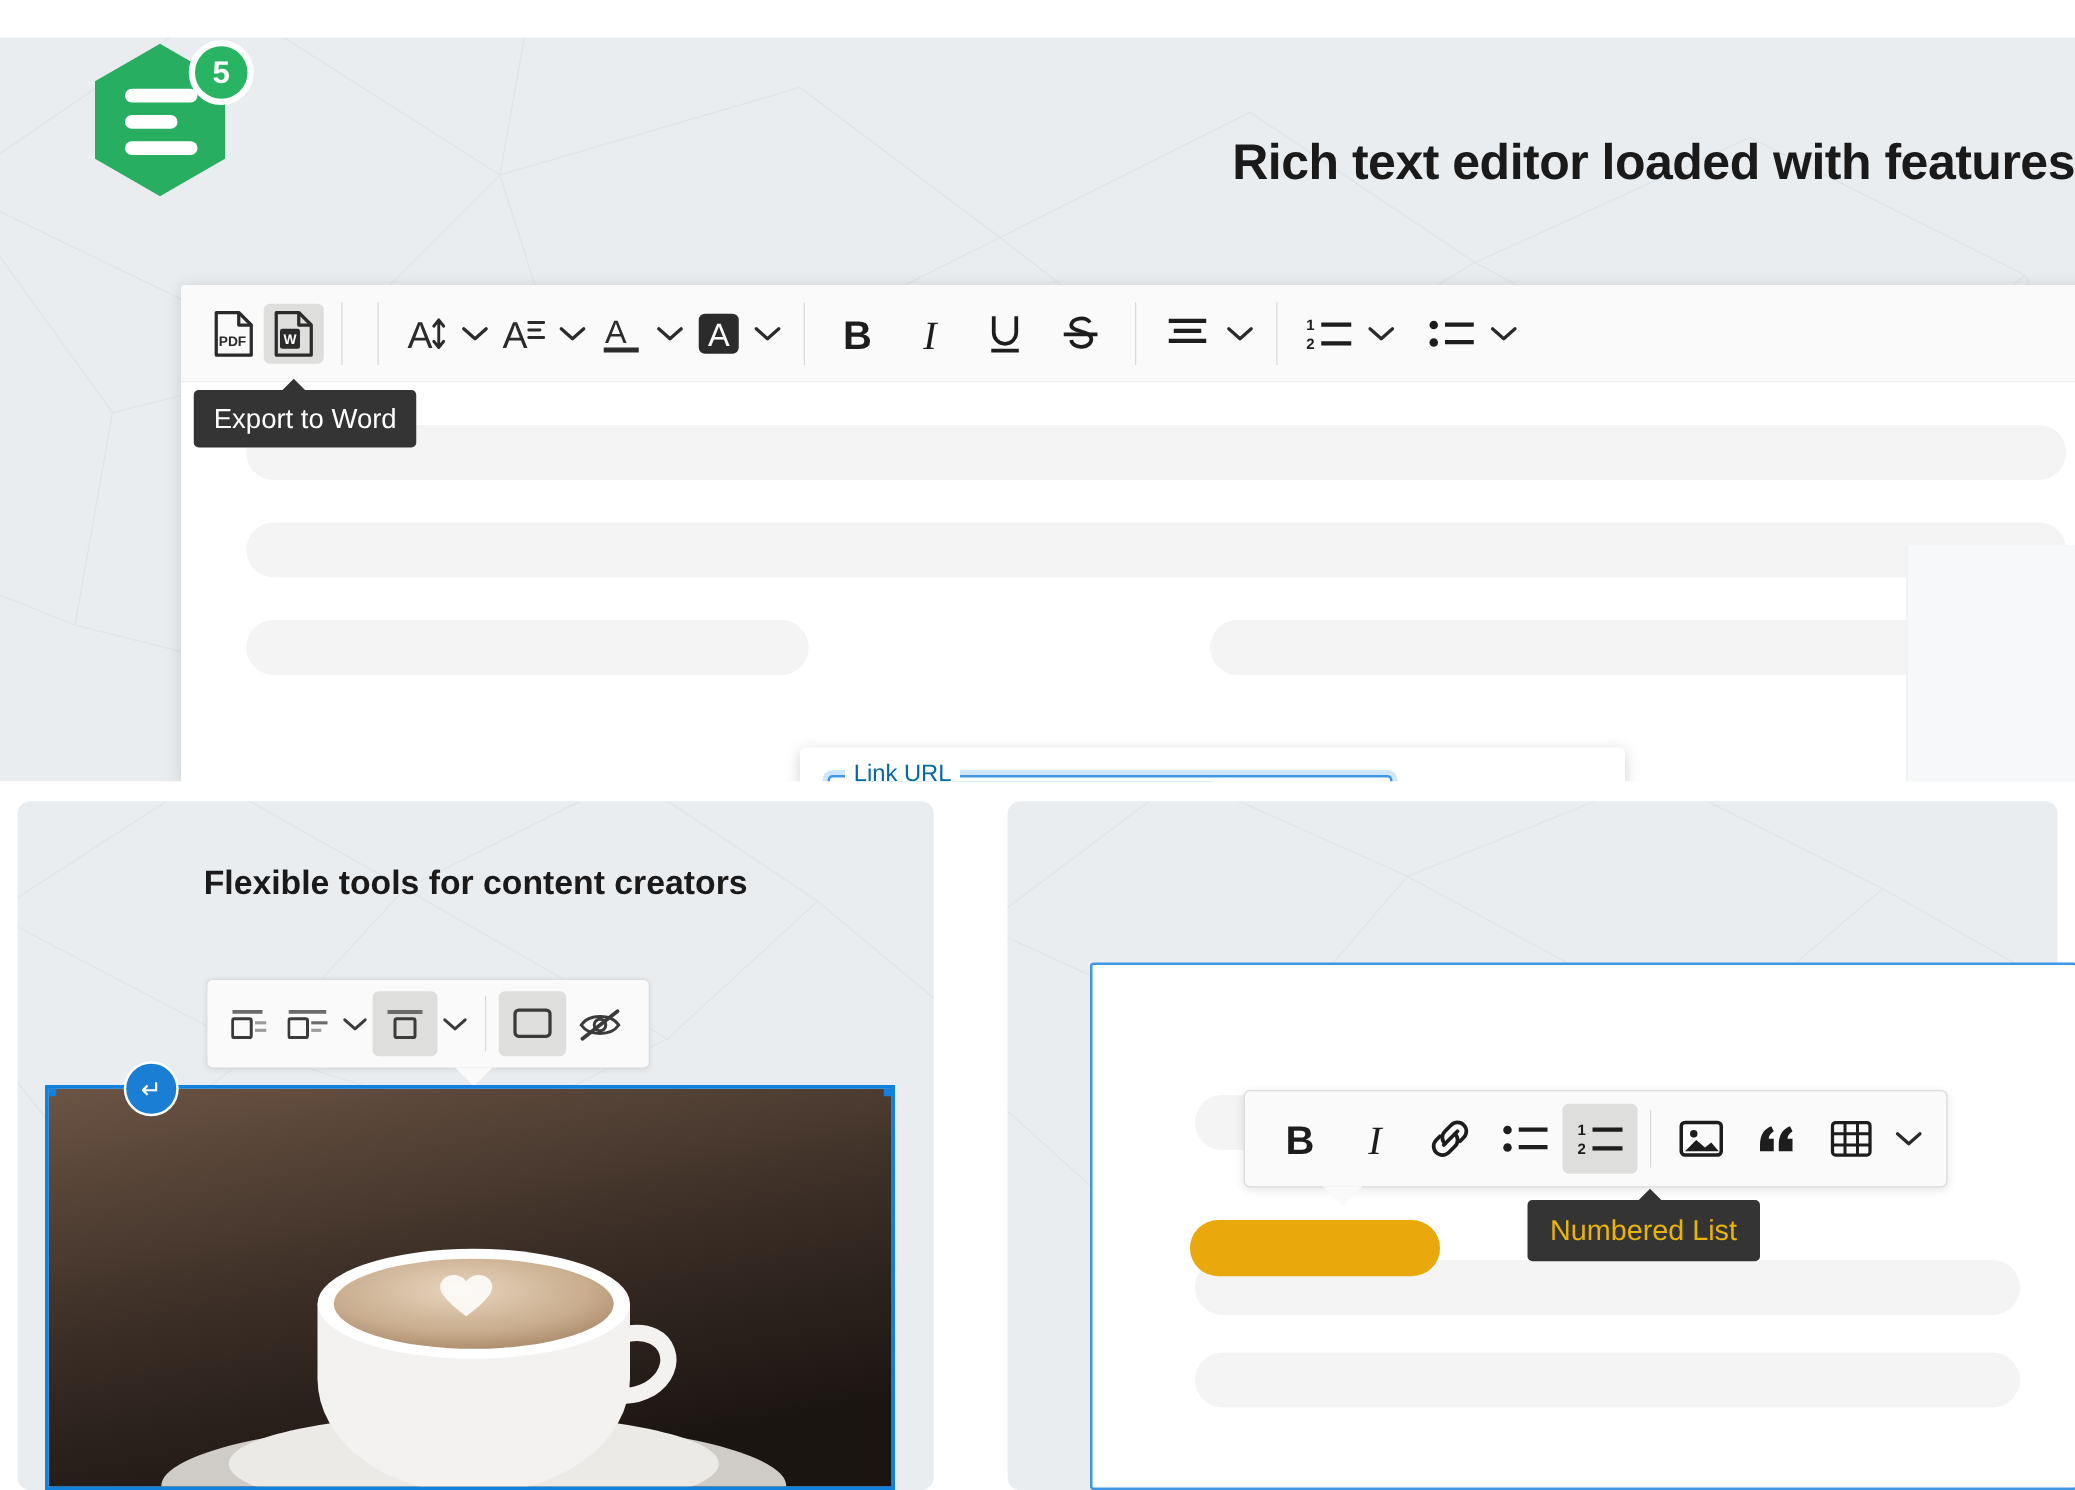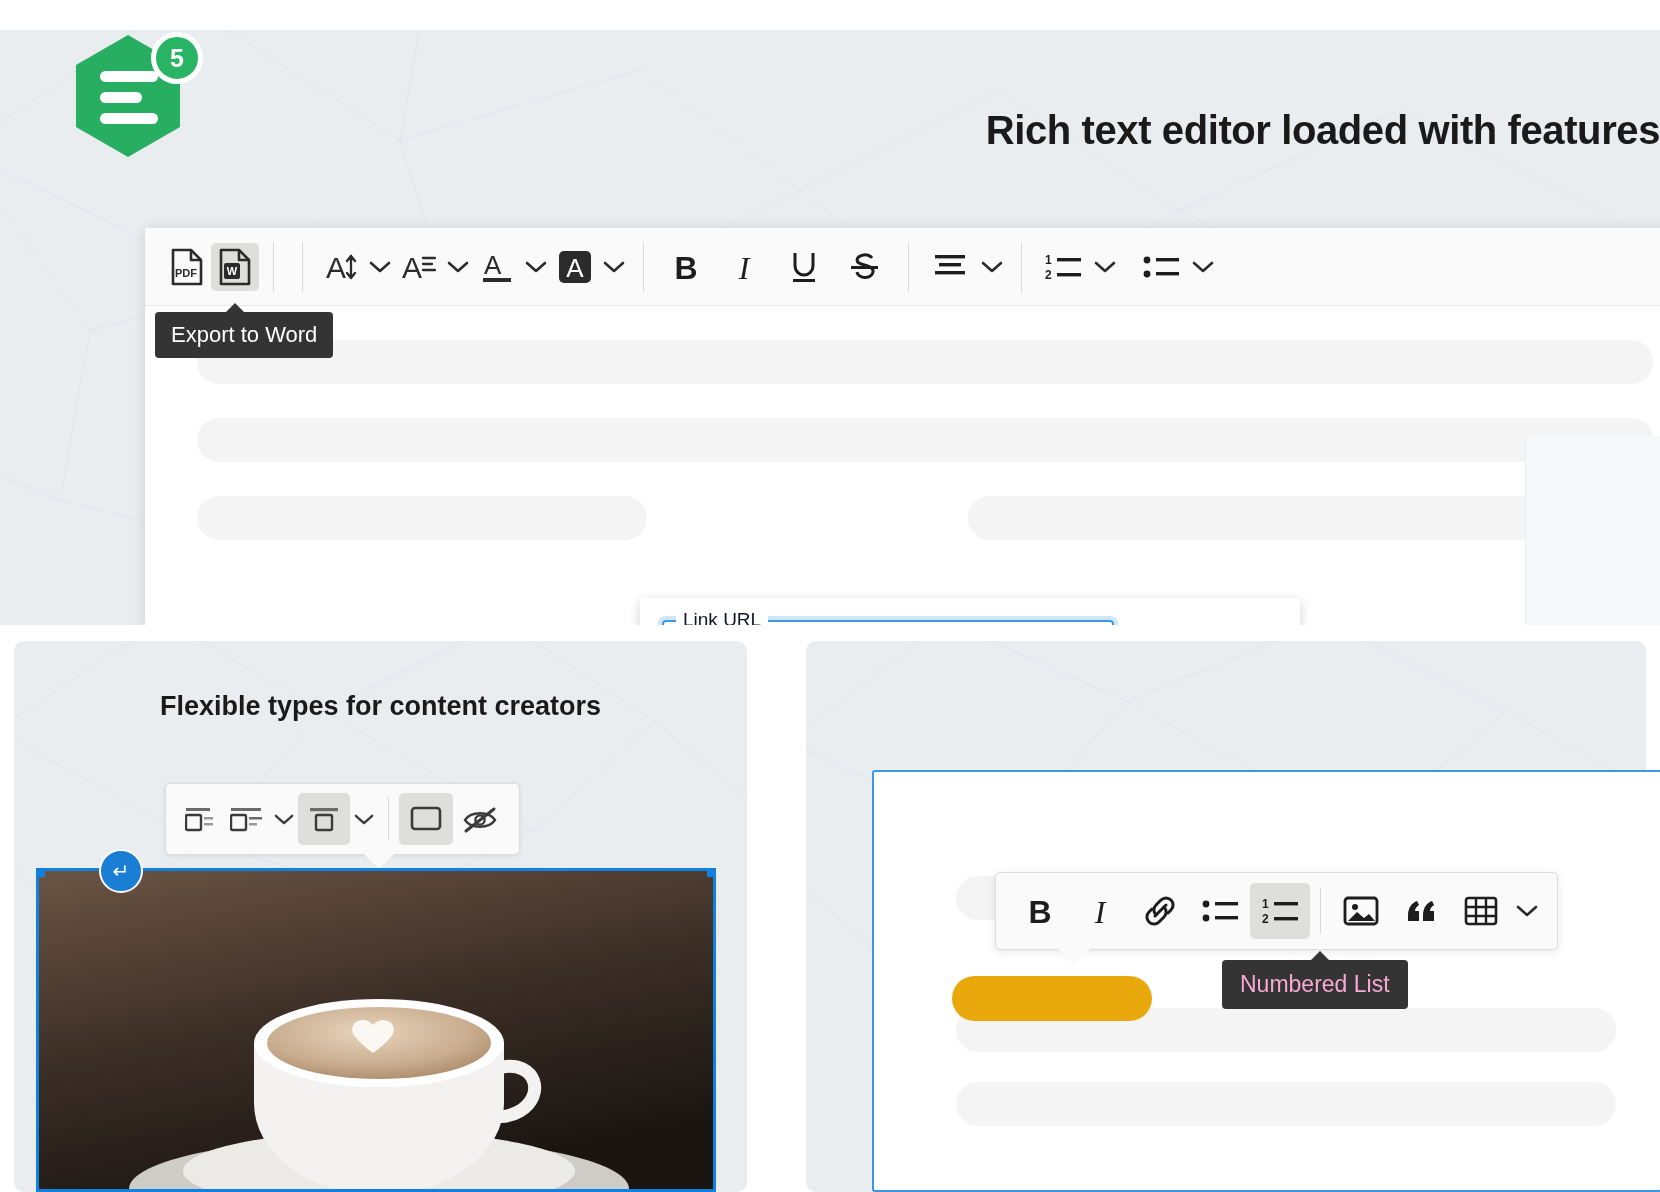--- a/index.html
+++ b/index.html
@@ -95,21 +95,21 @@
   }
   .field {
     position: relative; width: 470px; height: 60px;
     border: 2px solid #3f97e3; border-radius: 4px;
     box-shadow: 0 0 0 4px rgba(63,151,227,.25);
     display: flex; align-items: center; padding: 0 14px;
   }
   .field-legend {
     position:absolute; left: 12px; top: -13px;
     background: #fff; padding: 0 7px;
-    font-size: 19px; color: #0f172a;
+    font-size: 19px; color: #0369a1;
   }
   .check-btn { width: 56px; height: 56px; margin-left: 34px; display:flex; align-items:center; justify-content:center; }
   .x-btn { width: 56px; height: 56px; margin-left: 22px; display:flex; align-items:center; justify-content:center; }
 
   .cta-pill {
     position: absolute; left: 540px; top: 302px;
     width: 285px; height: 44px; border-radius: 26px;
     background: #2ba39b;
   }
   .right-pane {
@@ -173,21 +173,21 @@
     position:absolute; left: 62px; bottom: -16px; width:0; height:0;
     border-left: 16px solid transparent; border-right: 16px solid transparent;
     border-top: 16px solid #fafafa;
   }
   .yellow-pill {
     position:absolute; left: 952px; top: 976px;
     width: 200px; height: 45px; border-radius: 24px; background: #e9a90d;
   }
   .tooltip2 {
     position:absolute; left: 1222px; top: 960px;
-    background:#343434; color:#f9a8d4; border-radius:4px;
+    background:#343434; color:#eab308; border-radius:4px;
     font-size: 23px; padding: 11px 18px; white-space:nowrap;
   }
   .tooltip2 .arrow2 {
     position:absolute; top:-9px; left: 88px; width:0; height:0;
     border-left: 10px solid transparent; border-right: 10px solid transparent;
     border-bottom: 10px solid #343434;
   }
   .mini-skel { position:absolute; background:#f4f4f4; border-radius:24px; height:44px; }
   svg { display:block; }
 </style>
@@ -416,21 +416,21 @@
     <svg class="hero-mesh" viewBox="0 0 733 551" preserveAspectRatio="none">
       <g stroke="#d7dee4" stroke-width="1" fill="none">
         <path d="M-20 90 L150 -20 L310 70 L190 200 Z"></path>
         <path d="M310 70 L490 -20 L640 80 L520 190 Z"></path>
         <path d="M640 80 L760 180"></path>
         <path d="M190 200 L60 300 L-20 200"></path>
         <path d="M190 200 L380 260 L520 190"></path>
         <path d="M60 300 L250 400 L380 260"></path>
       </g>
     </svg>
-    <div class="card-title">Flexible types for content creators</div>
+    <div class="card-title">Flexible tools for content creators</div>
   </div>
 
   <div class="img-toolbar">
     <span class="tail2"></span>
 
     <div class="tb-btn" style="width:46px;height:46px">
       <svg width="32" height="26" viewBox="0 0 32 26">
         <rect x="1" y="9" width="15" height="15" rx="1.5" fill="none" stroke="#3b3b3b" stroke-width="2.4"></rect>
         <rect x="1" y="2" width="24" height="3" fill="#6b6b6b"></rect>
         <rect x="19" y="11" width="9" height="2.5" fill="#9a9a9a"></rect>

